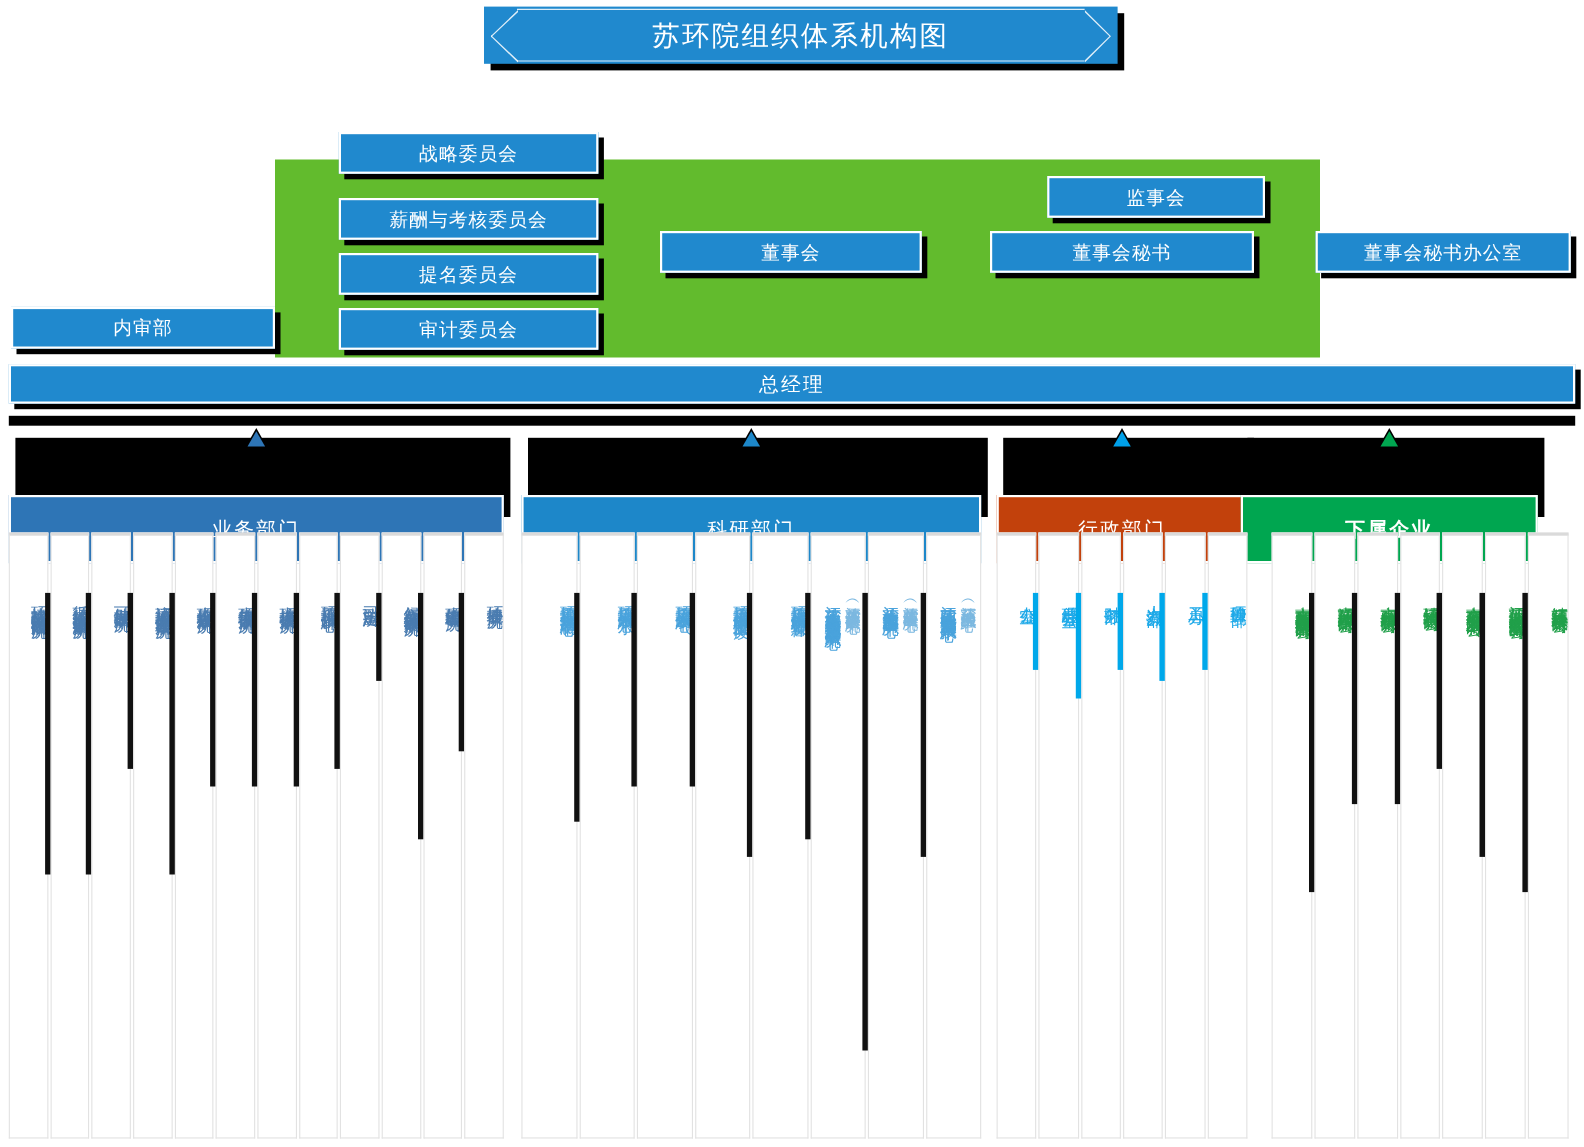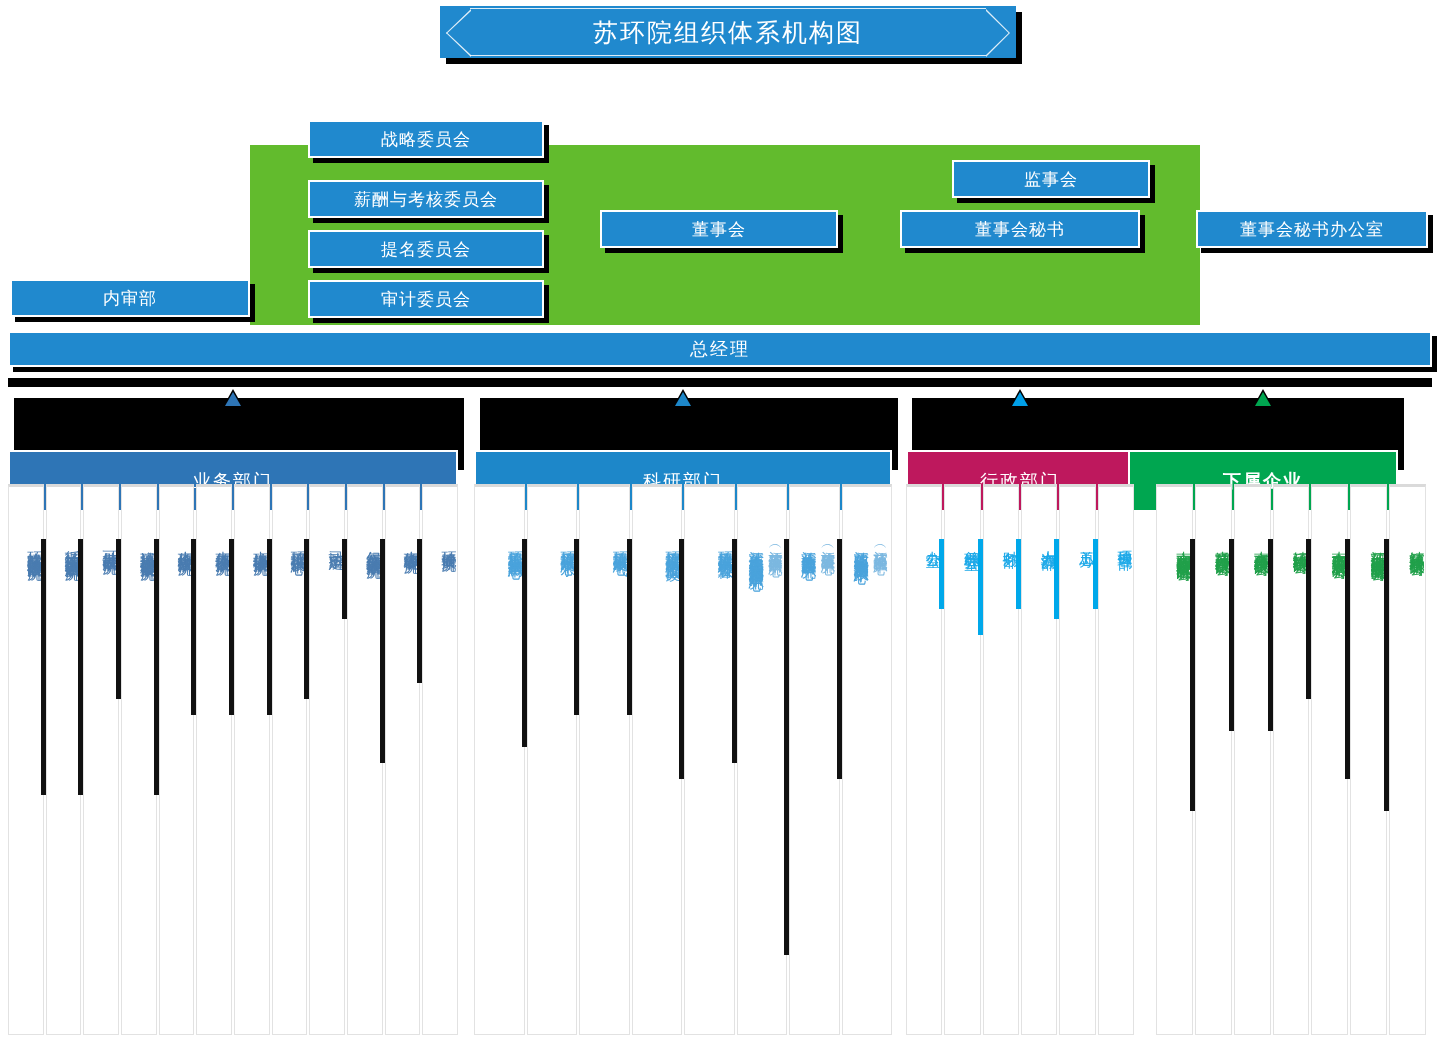--- a/index.html
+++ b/index.html
@@ -195,21 +195,21 @@
     <div class="hbx" style="background:#1d87c9;">
       <span>科研部门</span>
     </div>
     <div class="notch">
         <i></i>
       </div>
   </div>
 
   <div class="dept-hdr" style="left:906px; width:228px; --dc:#00a0e9;">
     <div class="hsh"></div>
-    <div class="hbx" style="background:#be185d;">
+    <div class="hbx" style="background:#c2410c;">
       <span>行政部门</span>
     </div>
     <div class="notch">
         <i></i>
       </div>
   </div>
 
   <div class="dept-hdr" style="left:1128px; width:270px;font-weight:bold; --dc:#00a650;">
     <div class="hsh"></div>
     <div class="hbx" style="background:#00a650;">

